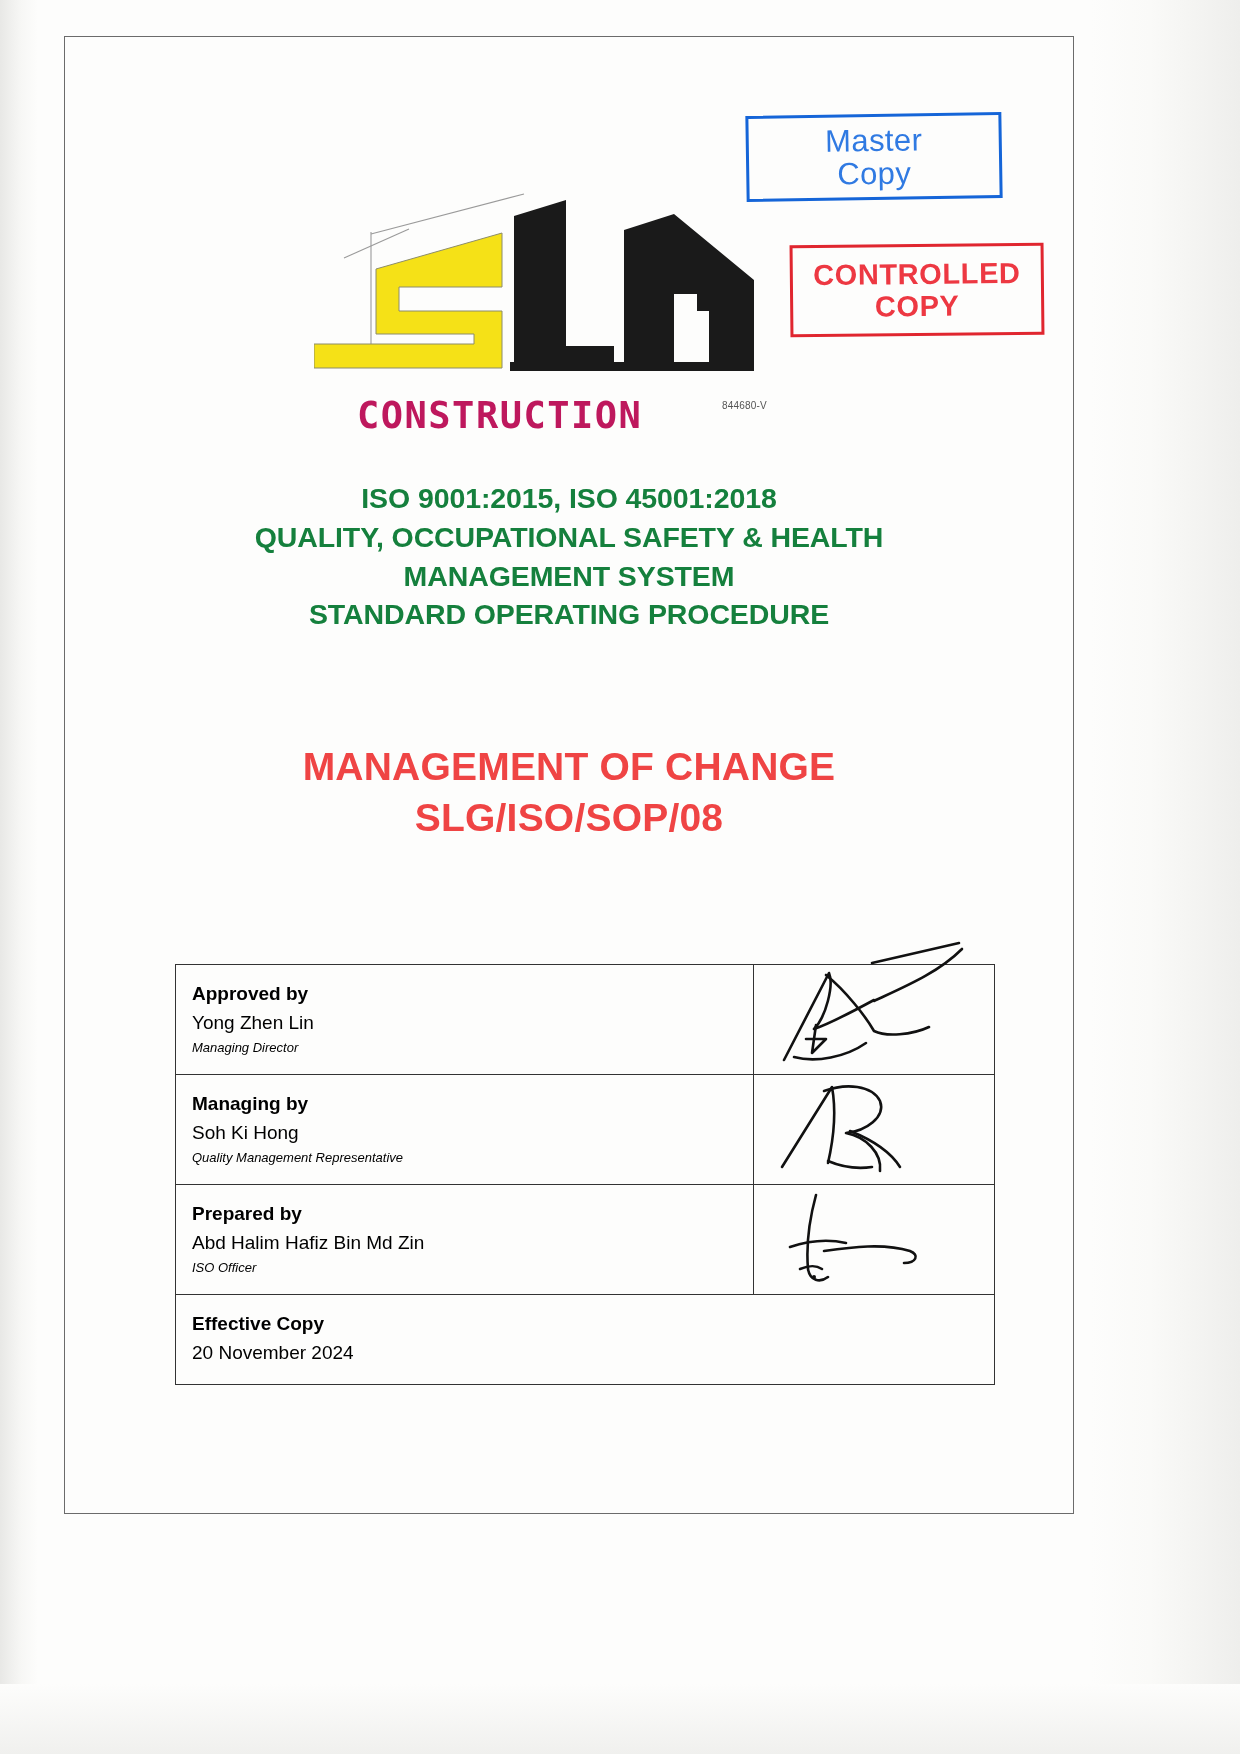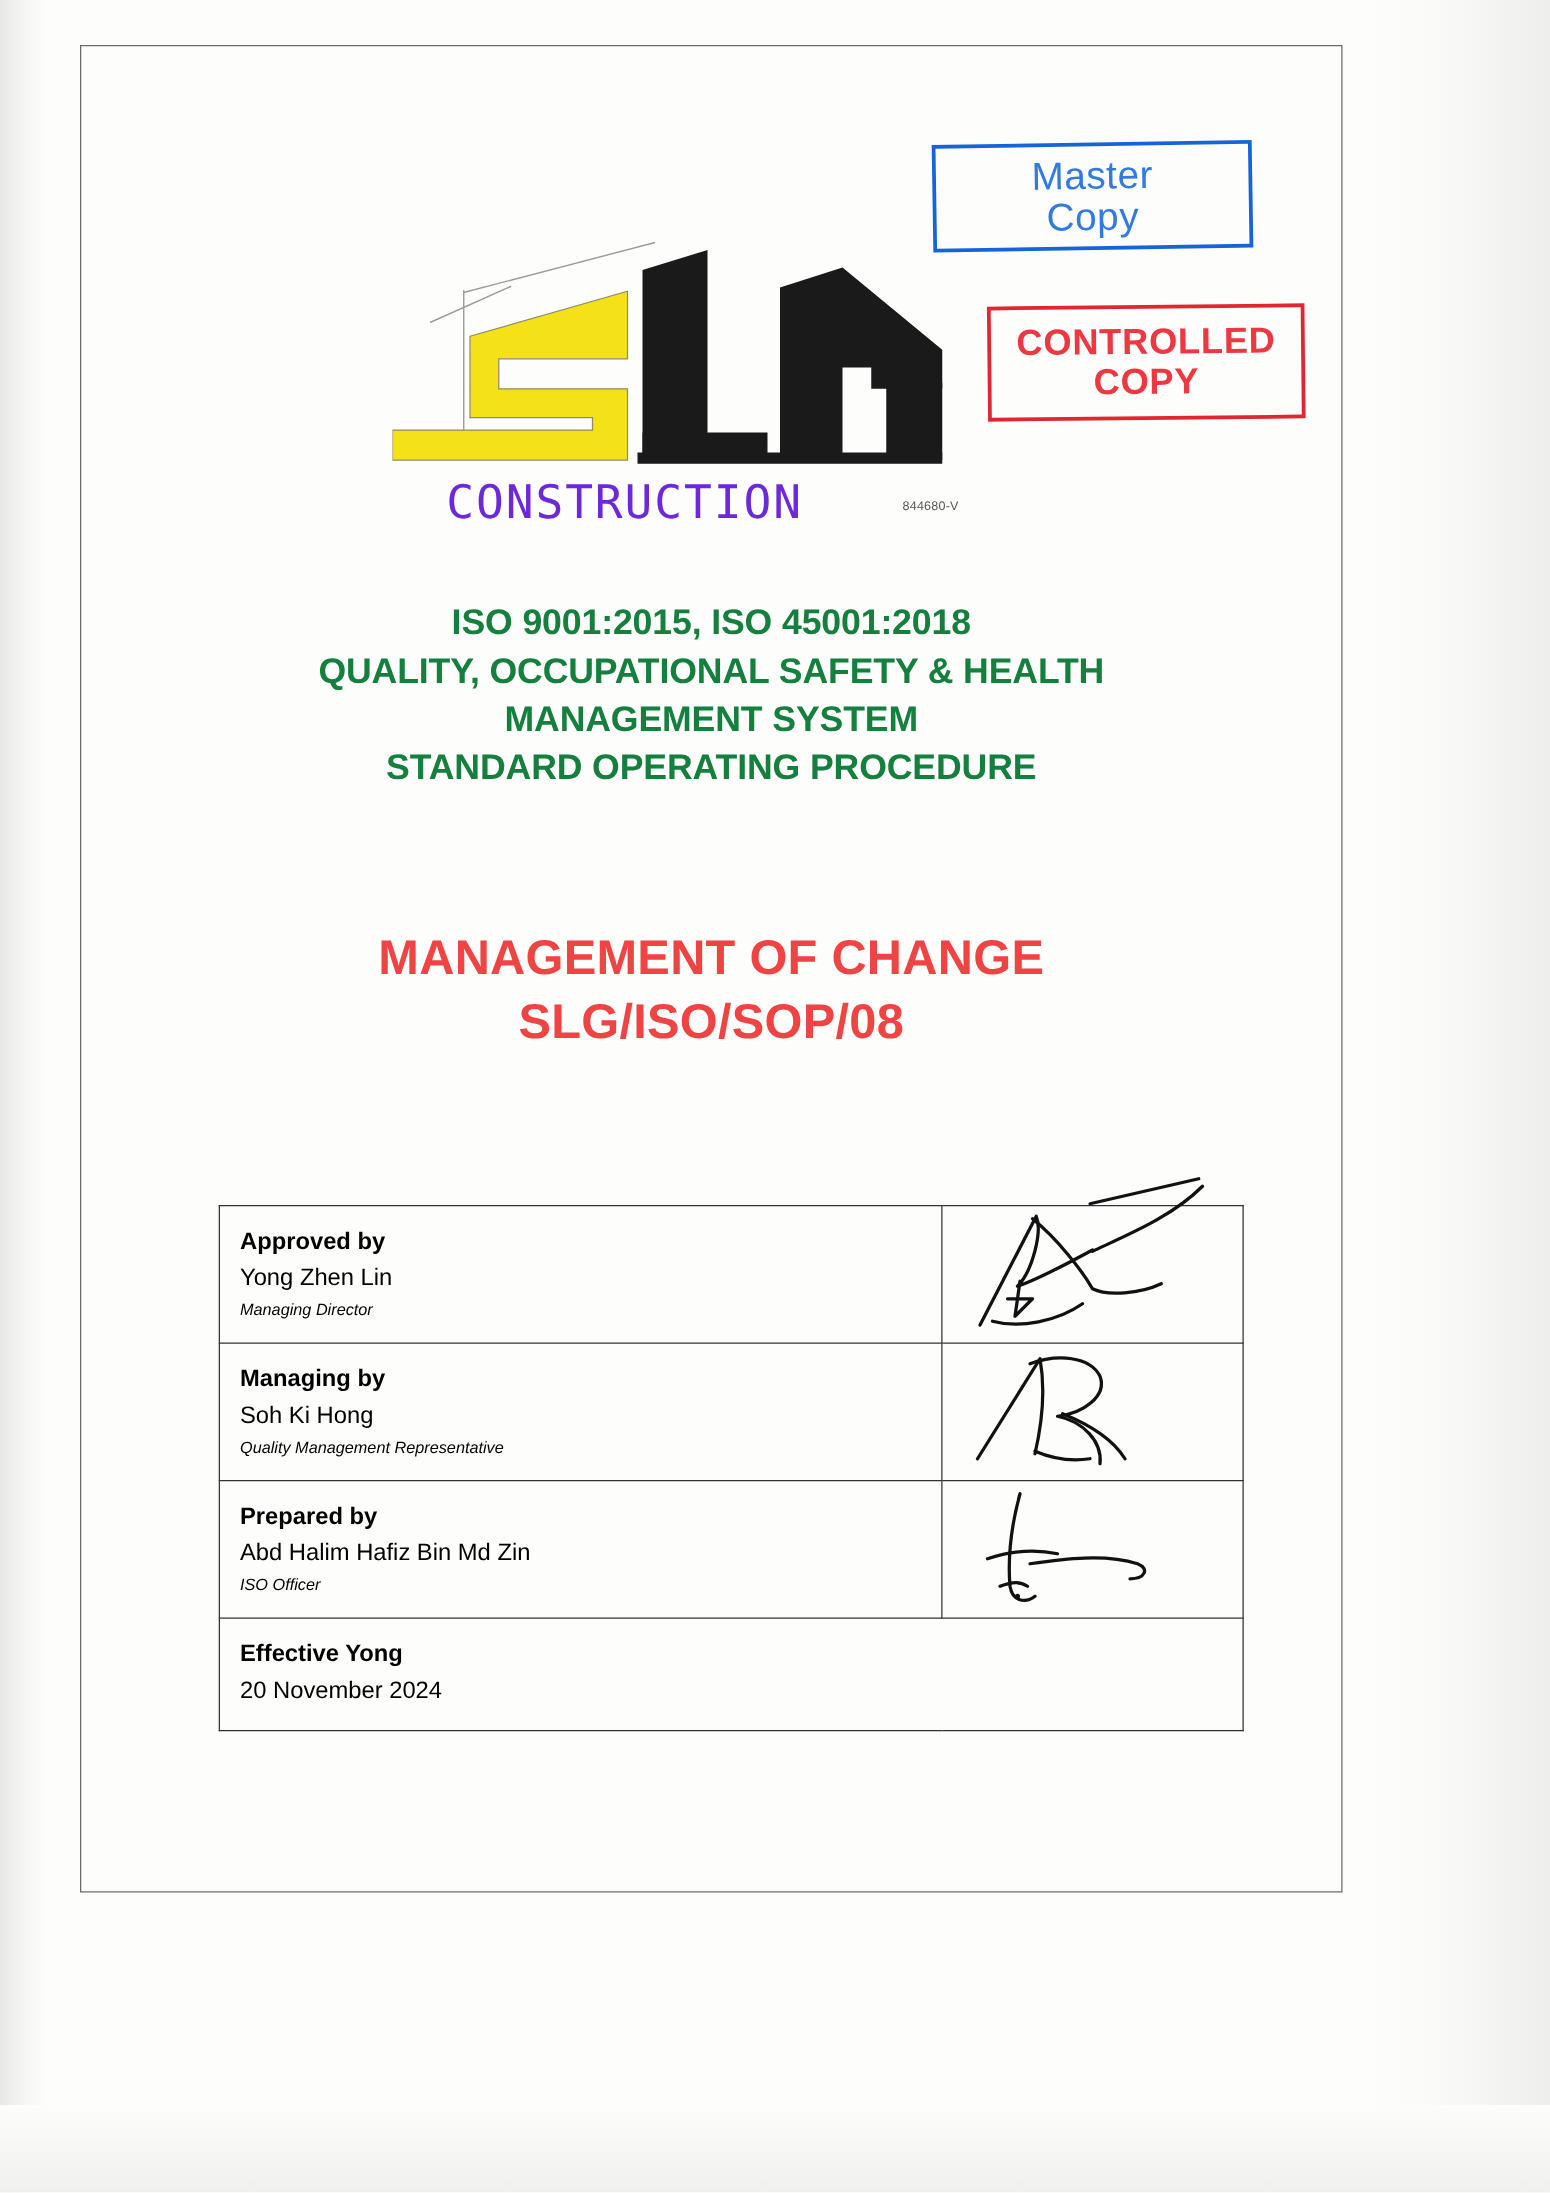--- a/index.html
+++ b/index.html
@@ -113,27 +113,27 @@
     left: 250px;
     top: 150px;
     width: 440px;
     height: 230px;
   }
   .logo-svg { display: block; }
 
   .logo-word {
     position: absolute;
     left: 293px;
-    top: 344px;
+    top: 358px;
     width: 400px;
     font-family: "DejaVu Sans Mono", monospace;
-    font-weight: normal;
+    font-weight: bold;
     font-size: 37px;
     letter-spacing: 1.5px;
-    color: #6d28d9;
+    color: #be185d;
     white-space: nowrap;
   }
   .logo-reg {
     position: absolute;
     left: 658px;
     top: 364px;
     font-size: 10px;
     color: #555;
     letter-spacing: 0.2px;
   }
@@ -305,20 +305,20 @@
                 <path d="M 70,66 C 98,62 130,58 156,66 C 166,70 162,78 150,78"></path>
                 <path d="M 46,84 C 56,80 62,80 68,84"></path>
               </g>
               <circle cx="60" cy="92" r="2" fill="#111"></circle>
             </svg>
           </div>
         </td>
       </tr>
       <tr>
         <td class="col-text" colspan="2">
-          <div class="role">Effective Yong</div>
+          <div class="role">Effective Copy</div>
           <div class="person">20 November 2024</div>
         </td>
       </tr>
     </tbody>
   </table>
 
 </div>
 
 </body></html>

